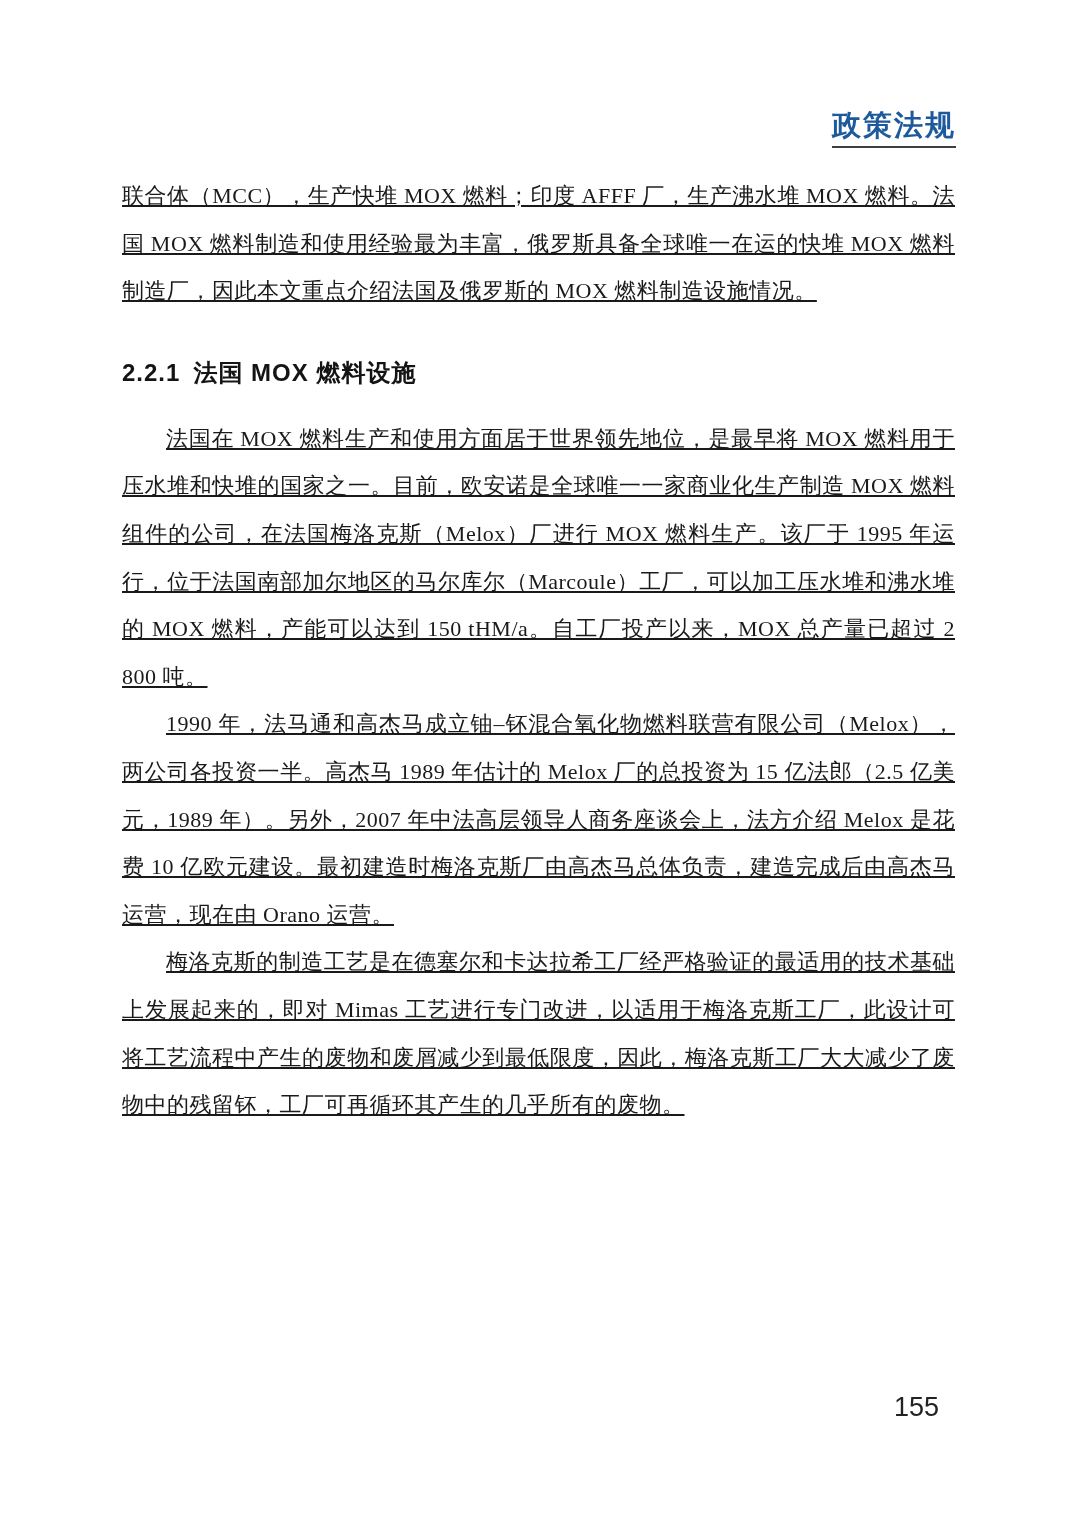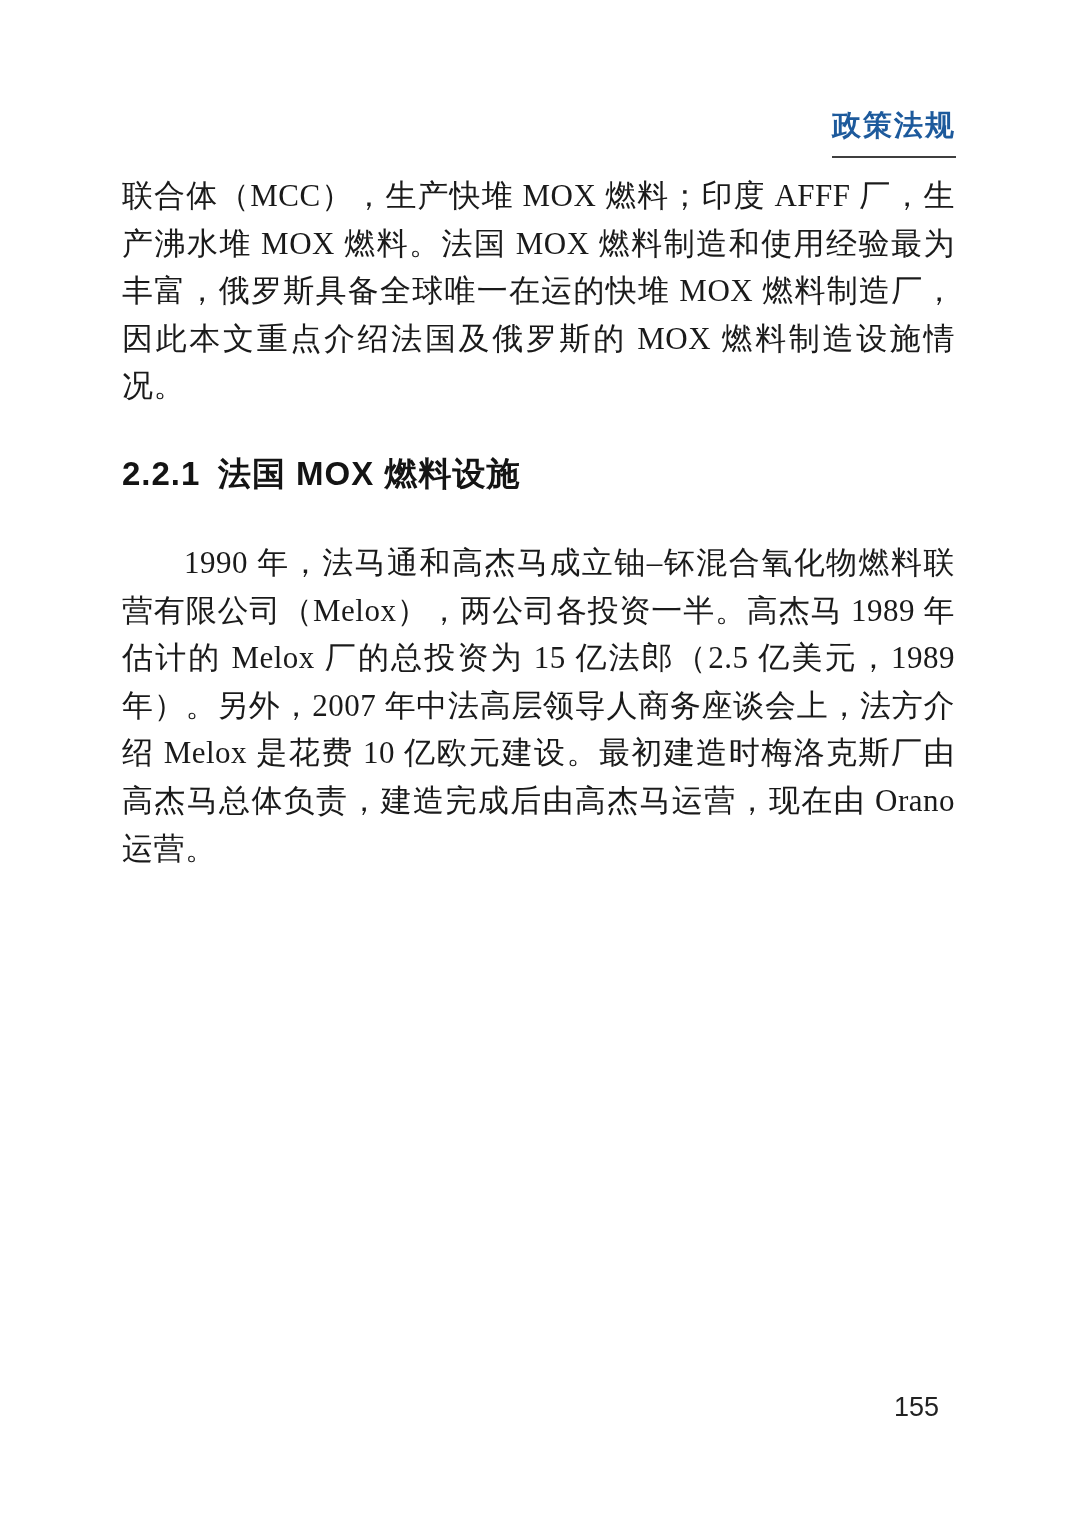--- a/index.html
+++ b/index.html
@@ -19,42 +19,43 @@
     right: 121px;
     text-align: center;
   }
   .running-header .label {
     display: inline-block;
     font-family: "Liberation Serif", "DejaVu Serif", serif;
     font-weight: bold;
     font-size: 29px;
     letter-spacing: 2px;
     color: #1d5a9c;
-    padding-bottom: 10px;
+    padding-bottom: 0;
     border-bottom: 2px solid #3f3f3f;
   }
   .body-column {
     position: absolute;
     left: 122px;
     top: 172px;
     width: 833px;
   }
   .body-column p {
     margin: 0;
-    font-size: 31px;
+    font-size: 22px;
     line-height: 47.6px;
     text-align: justify;
     letter-spacing: 0.5px;
+    text-decoration: underline;
   }
   .body-column p.indent { text-indent: 2em; }
   .section-heading {
-    margin: 42px 0 42px 0;
+    margin: 42px 0 26px 0;
     font-family: "Liberation Sans", "DejaVu Sans", sans-serif;
     font-weight: 600;
-    font-size: 33px;
+    font-size: 24px;
     letter-spacing: 1px;
     color: #141414;
   }
   .page-number {
     position: absolute;
     top: 1392px;
     right: 138px;
     font-family: "Liberation Sans", "DejaVu Sans", sans-serif;
     font-size: 27px;
     color: #222222;
@@ -67,21 +68,23 @@
 
   <div class="running-header">
     <span class="label">政策法规</span>
   </div>
 
   <div class="body-column">
     <p>联合体（MCC），生产快堆 MOX 燃料；印度 AFFF 厂，生产沸水堆 MOX 燃料。法国 MOX 燃料制造和使用经验最为丰富，俄罗斯具备全球唯一在运的快堆 MOX 燃料制造厂，因此本文重点介绍法国及俄罗斯的 MOX 燃料制造设施情况。</p>
 
     <h2 class="section-heading">2.2.1 法国 MOX 燃料设施</h2>
 
+    <p class="indent">法国在 MOX 燃料生产和使用方面居于世界领先地位，是最早将 MOX 燃料用于压水堆和快堆的国家之一。目前，欧安诺是全球唯一一家商业化生产制造 MOX 燃料组件的公司，在法国梅洛克斯（Melox）厂进行 MOX 燃料生产。该厂于 1995 年运行，位于法国南部加尔地区的马尔库尔（Marcoule）工厂，可以加工压水堆和沸水堆的 MOX 燃料，产能可以达到 150 tHM/a。自工厂投产以来，MOX 总产量已超过 2 800 吨。</p>
 
     <p class="indent">1990 年，法马通和高杰马成立铀–钚混合氧化物燃料联营有限公司（Melox），两公司各投资一半。高杰马 1989 年估计的 Melox 厂的总投资为 15 亿法郎（2.5 亿美元，1989 年）。另外，2007 年中法高层领导人商务座谈会上，法方介绍 Melox 是花费 10 亿欧元建设。最初建造时梅洛克斯厂由高杰马总体负责，建造完成后由高杰马运营，现在由 Orano 运营。</p>
 
+    <p class="indent">梅洛克斯的制造工艺是在德塞尔和卡达拉希工厂经严格验证的最适用的技术基础上发展起来的，即对 Mimas 工艺进行专门改进，以适用于梅洛克斯工厂，此设计可将工艺流程中产生的废物和废屑减少到最低限度，因此，梅洛克斯工厂大大减少了废物中的残留钚，工厂可再循环其产生的几乎所有的废物。</p>
 
   </div>
 
   <div class="page-number">155</div>
 
 </div>
 
 </body></html>

